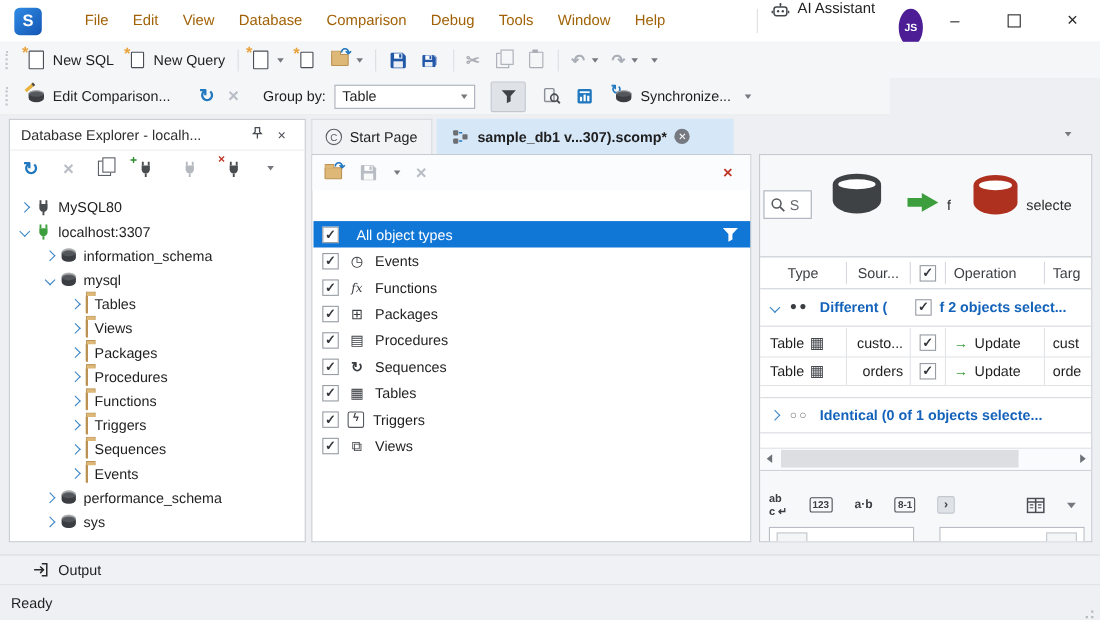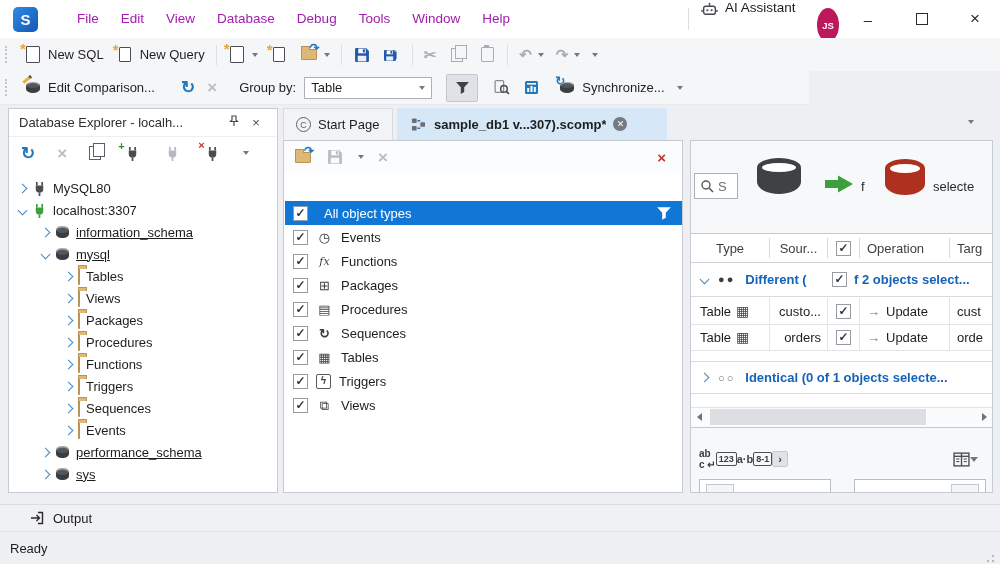--- a/index.html
+++ b/index.html
@@ -6,24 +6,24 @@
   .app{position:relative;width:1000px;height:564px;background:#edeff2;overflow:hidden;
        font-family:"Liberation Sans",sans-serif;color:#1e1e1e;font-size:13px;}
   .abs{position:absolute;}
   .nosel{user-select:none;}
   
   .menubar{left:0;top:0;width:1000px;height:38px;background:#fff;border-bottom:1px solid #e4e6e9;display:flex;align-items:center;}
   .logo{position:absolute;left:13px;top:7px;width:25px;height:25px;border-radius:5px;
         background:linear-gradient(135deg,#2f8be4,#1456b4);color:#fff;font-weight:bold;font-size:15px;
         display:flex;align-items:center;justify-content:center;}
   .menus{display:flex;margin-left:66px;}
-  .menu-item{padding:0 11px;line-height:38px;font-size:13.5px;color:#a21caf;cursor:default;}
+  .menu-item{padding:0 11px;line-height:38px;font-size:13.5px;color:#a16207;cursor:default;}
   .mb-sep{position:absolute;left:688px;top:8px;width:1px;height:22px;background:#dcdee2;}
   .ai-btn{position:absolute;left:700px;top:0;height:38px;display:flex;gap:7px;font-size:13.5px;}
-  .badge{position:absolute;left:817px;top:8px;width:22px;height:34px;border-radius:50%;background:#be185d;color:#fff;
+  .badge{position:absolute;left:817px;top:8px;width:22px;height:34px;border-radius:50%;background:#4c1d95;color:#fff;
          font-size:9.5px;font-weight:bold;display:flex;align-items:center;justify-content:center;}
   .winbtn{position:absolute;top:0;width:40px;height:38px;display:flex;align-items:center;justify-content:center;color:#2b2b2b;}
   .wb-min{left:848px;font-size:15px;}
   .wb-max{left:902px;}
   .wb-max i{display:block;width:10px;height:10px;border:1.3px solid #2b2b2b;}
   .wb-close{left:955px;font-size:17px;}
   
   .tb{display:flex;align-items:center;background:#f5f6f8;}
   .tb1{left:0;top:38px;width:1000px;height:33px;}
   .tb2{left:0;top:71px;width:809px;height:33px;border-bottom:1px solid #e7e9ec;}
@@ -57,21 +57,21 @@
   
   .panel{background:#fff;border:1px solid #c6cad1;box-sizing:border-box;}
   .explorer{left:8px;top:108px;width:270px;height:385px;}
   .ex-head{display:flex;align-items:center;height:27px;border-bottom:1px solid #eceef1;padding:0 10px;}
   .ex-title{flex:1;color:#2f2f2f;overflow:hidden;white-space:nowrap;}
   .pin-ic,.close-ic{width:22px;text-align:center;color:#4a4e54;}
   .ex-tools{display:flex;align-items:center;height:32px;padding-left:12px;gap:22px;}
   .tree{position:absolute;left:0;top:68px;width:268px;}
   .tree-item{height:22px;display:flex;align-items:center;gap:6px;white-space:nowrap;}
   .tree-item.lvl0{padding-left:10px;}
-  .tree-item.lvl1{padding-left:33px;text-decoration:underline;}
+  .tree-item.lvl1{padding-left:33px;}
   .tree-item.lvl2{padding-left:56px;}
   .tw{width:6px;height:6px;border-right:1.6px solid #3f87c5;border-bottom:1.6px solid #3f87c5;display:inline-block;flex:none;}
   .collapsed .tw{transform:rotate(-45deg);}
   .expanded .tw{transform:rotate(45deg);}
   .tic{display:none;flex:none;}
   .tree-item.plug .tic-plug{display:inline-flex;color:#4a4d50;}
   .tree-item.plug-green .tic-plug{display:inline-flex;color:#3d9e3d;}
   .tree-item.db .tic-db{display:inline-block;}
   .tree-item.folder .tic-folder{display:inline-block;}
   .tic-db{position:relative;width:15px;height:15px;}
@@ -128,21 +128,21 @@
   .cline{position:absolute;top:0;width:1px;height:26px;background:#e2e4e8;}
   .tbl-glyph{color:#44474c;font-size:14px;margin-left:5px;}
   .op-arrow{color:#3d9e3d;font-weight:bold;margin-right:6px;}
   
   .hscroll{position:absolute;left:0;bottom:0;width:100%;height:19px;background:#fafbfc;border-top:1px solid #e0e2e6;}
   .sb-arrow{position:absolute;top:0;width:16px;height:18px;display:flex;align-items:center;justify-content:center;}
   .tri-l{width:0;height:0;border-top:4px solid transparent;border-bottom:4px solid transparent;border-right:5px solid #6d7178;}
   .tri-r{width:0;height:0;border-top:4px solid transparent;border-bottom:4px solid transparent;border-left:5px solid #6d7178;}
   .sb-thumb{position:absolute;left:19px;top:1px;width:216px;height:16px;background:#dcdee1;}
   
-  .ribar{position:absolute;left:0;top:302px;width:100%;height:32px;display:flex;align-items:center;padding-left:8px;gap:0;box-sizing:border-box;}
+  .ribar{position:absolute;left:0;top:302px;width:100%;height:32px;display:flex;align-items:center;padding-left:8px;gap:20px;box-sizing:border-box;}
   .txt-ic{font-size:10px;color:#3a3d41;font-weight:bold;white-space:nowrap;}
   .boxed{border:1.3px solid #4a4e54;border-radius:2px;padding:0 2px;font-size:9px;line-height:12px;}
   .stub{position:absolute;top:338px;height:24px;background:#fff;border:1px solid #b9bdc4;box-sizing:border-box;}
   .stub-btn{position:absolute;top:4px;width:26px;height:16px;border:1px solid #c3c7ce;background:#f4f5f7;}
   
   .outputbar{left:0;top:504px;width:1000px;height:27px;background:#f0f1f4;border-top:1px solid #dadce0;display:flex;align-items:center;padding-left:28px;gap:7px;box-sizing:border-box;}
   .statusbar{left:0;top:531px;width:1000px;height:33px;background:#eef0f3;border-top:1px solid #e0e2e6;display:flex;align-items:center;padding-left:10px;box-sizing:border-box;}
   .rgrip{position:absolute;right:6px;bottom:7px;width:2px;height:2px;background:#b4b7bc;box-shadow:-5px 5px 0 #b4b7bc,0 5px 0 #b4b7bc;}
 </style>
 </head>
@@ -150,20 +150,21 @@
 
 <div class="app nosel">
 
   <div class="abs menubar">
     <div class="logo">S</div>
     <div class="menus">
       <span class="menu-item">File</span>
       <span class="menu-item">Edit</span>
       <span class="menu-item">View</span>
       <span class="menu-item">Database</span>
+      <span class="menu-item">Comparison</span>
       <span class="menu-item">Debug</span>
       <span class="menu-item">Tools</span>
       <span class="menu-item">Window</span>
       <span class="menu-item">Help</span>
     </div>
     <div class="mb-sep"></div>
     <div class="ai-btn">
       <span class="ico">
         <svg viewBox="0 0 16 16" width="17" height="17">
             <rect x="2.5" y="5" width="11" height="7.5" rx="2" fill="none" stroke="#44474c" stroke-width="1.3"></rect>

